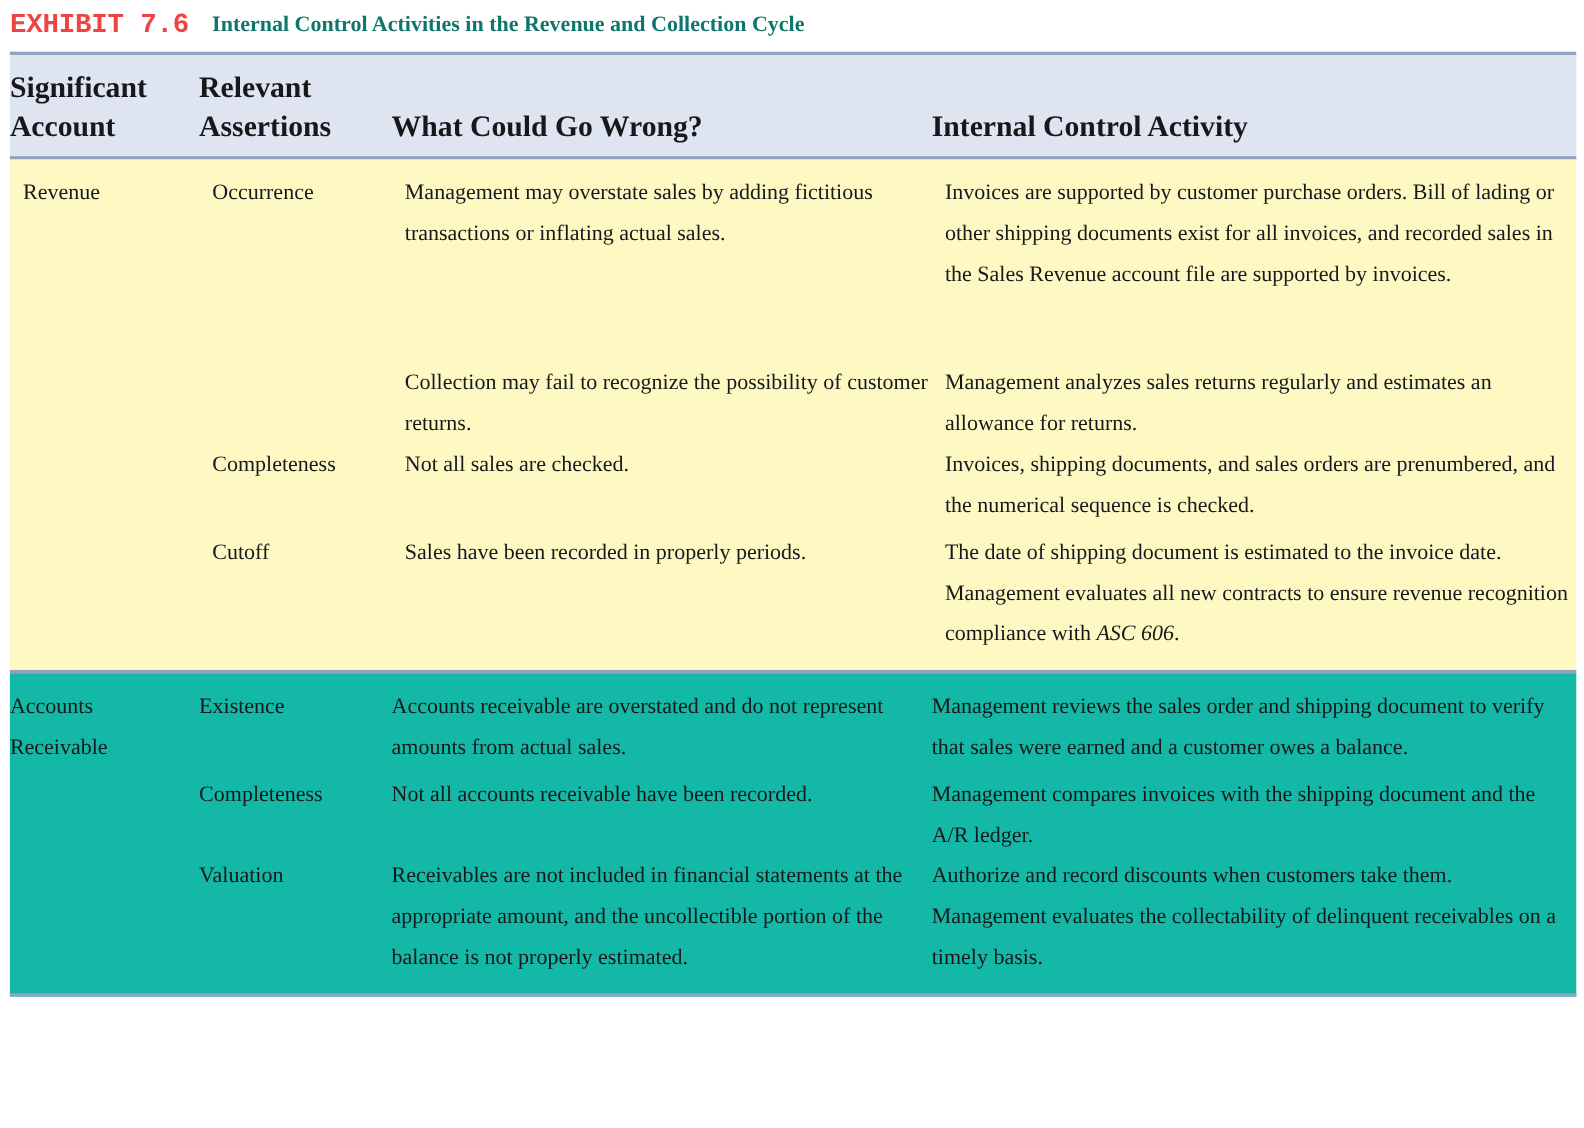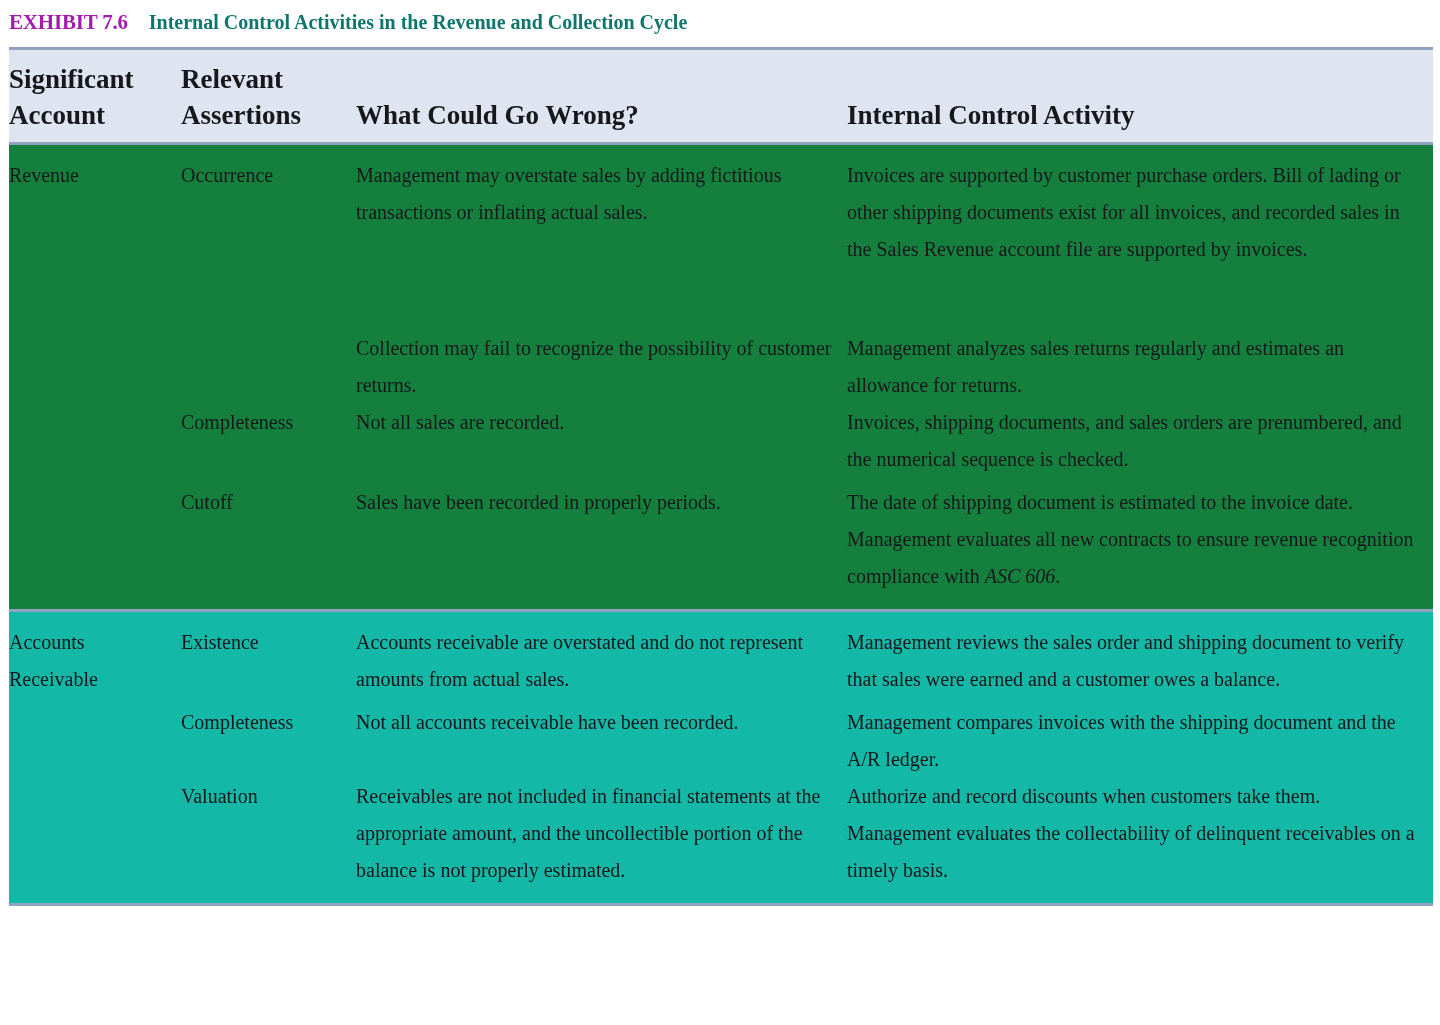--- a/index.html
+++ b/index.html
@@ -27,24 +27,24 @@
     left: 0;
     top: 0;
     width: 1440px;
     height: 44px;
     display: flex;
     align-items: center;
     padding-left: 9px;
     box-sizing: border-box;
   }
   .caption-label {
-    font-family: Liberation Serif, serif;
+    font-family: Liberation Mono, monospace;
     font-weight: bold;
-    font-size: 21px;
-    color: #a21caf;
+    font-size: 25px;
+    color: #ef4444;
     letter-spacing: -0.2px;
     white-space: nowrap;
   }
   .caption-title {
     font-family: "Liberation Serif", "DejaVu Serif", serif;
     font-weight: bold;
     font-size: 20px;
     color: #0f766e;
     margin-left: 21px;
     white-space: nowrap;
@@ -88,22 +88,23 @@
     font-weight: bold;
     font-size: 27px;
     line-height: 36px;
     color: #16181c;
   }
   .hdr-two-line span { display: block; }
   .hdr-bottom { padding-top: 36px; }
 
   
   .section-revenue {
-    background: #15803d;
+    background: #fef9c3;
     border-bottom: 3px solid #8fa3bf;
+    padding-left: 12px;
   }
   .section-ar {
     background: #14b8a6;
     border-bottom: 3px solid #8fa3bf;
   }
 
   .section-revenue .row,
   .section-ar .row {
     align-items: flex-start;
   }
@@ -191,21 +192,21 @@
           <p>Management analyzes sales returns regularly and estimates an allowance for returns.</p>
         </div>
       </div>
 
       <div class="row">
         <div class="cell c1 body-cell"></div>
         <div class="cell c2 body-cell">
           <p>Completeness</p>
         </div>
         <div class="cell c3 body-cell">
-          <p>Not all sales are recorded.</p>
+          <p>Not all sales are checked.</p>
         </div>
         <div class="cell c4 body-cell">
           <p>Invoices, shipping documents, and sales orders are prenumbered, and the numerical sequence is checked.</p>
         </div>
       </div>
 
       <div class="spacer-small"></div>
 
       <div class="row">
         <div class="cell c1 body-cell"></div>

